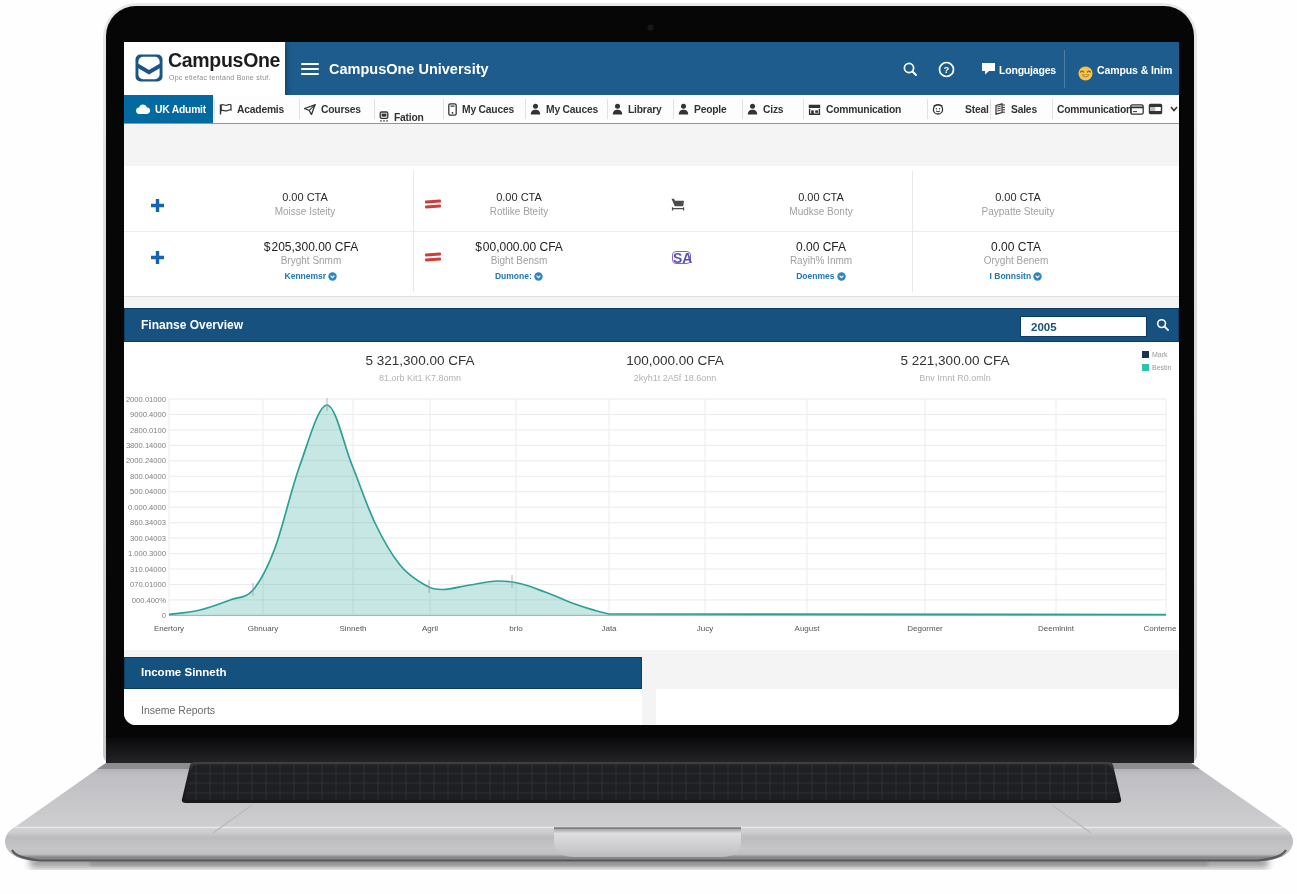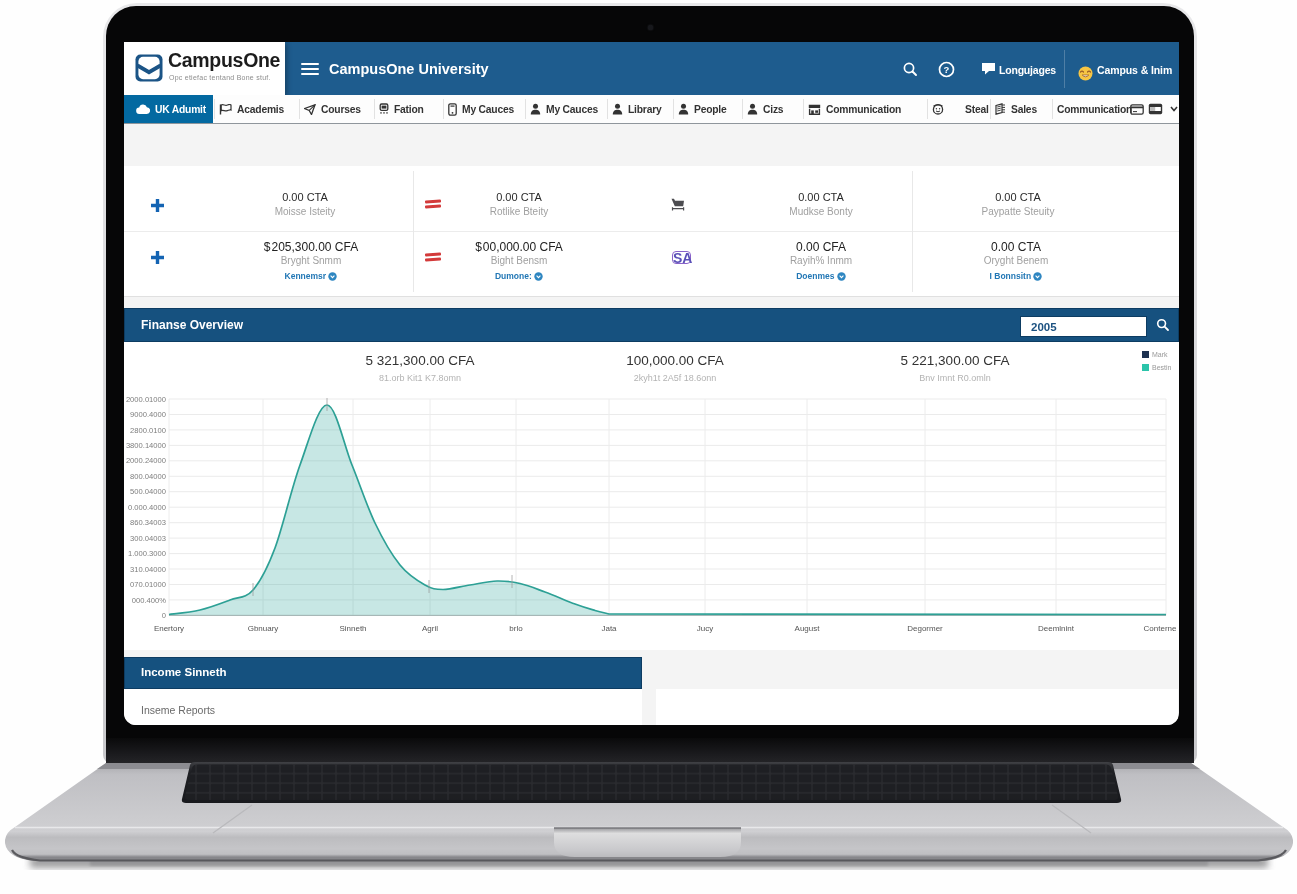--- a/index.html
+++ b/index.html
@@ -124,21 +124,21 @@
           </div>
         <div class="navsep" style="left:90px"></div>
         <div class="navitem" style="left:180px;">
             <svg width="12" height="11" viewBox="0 0 12 11">
               <path d="M0.5,4.5 L11,0.8 L7.5,10.5 L5.2,6.4 Z" fill="none" stroke="#333" stroke-width="1.3"></path>
               <path d="M5.2,6.4 L11,0.8" stroke="#333" stroke-width="1.1"></path>
             </svg>
             <span>Courses</span>
           </div>
         <div class="navsep" style="left:175px"></div>
-        <div class="navitem" style="left:255px;">
+        <div class="navitem" style="left:255px;align-items:flex-end;">
             <svg width="10" height="12" viewBox="0 0 10 12">
               <rect x="1.2" y="1" width="7.6" height="6.4" rx="1.4" fill="none" stroke="#333" stroke-width="1.3"></rect>
               <rect x="2.6" y="2.6" width="4.8" height="3" fill="#333"></rect>
               <path d="M2,9 L2,10.8 M5,9 L5,10.8 M8,9 L8,10.8" stroke="#333" stroke-width="1.1"></path>
             </svg>
             <span>Fation</span>
           </div>
         <div class="navsep" style="left:250px"></div>
         <div class="navitem" style="left:324px;">
             <svg width="9" height="13" viewBox="0 0 9 13">

